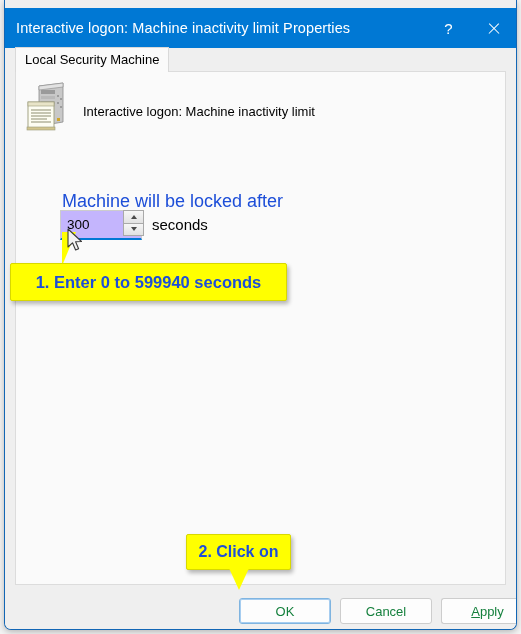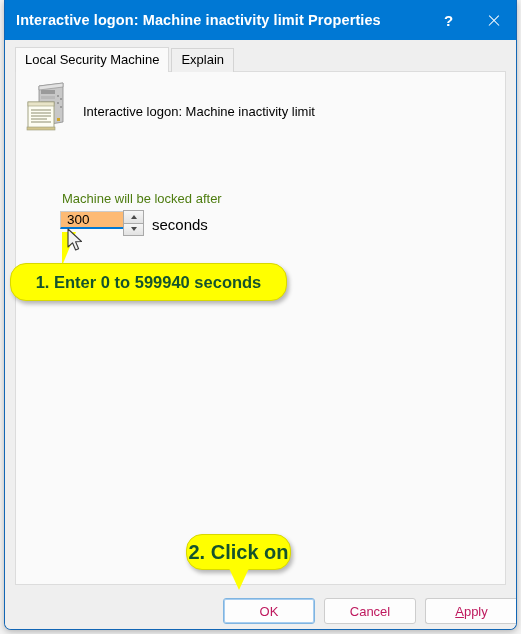--- a/index.html
+++ b/index.html
@@ -25,26 +25,25 @@
     border-top: none;
     border-radius: 0 0 7px 7px;
     box-sizing: border-box;
     box-shadow: 0 2px 6px rgba(0,0,0,0.25);
     overflow: hidden;
   }
 
   
   #titlebar {
     position: absolute;
-    left: 0; top: 0;
+    left: 0; top: 8px;
     width: 511px; height: 40px;
     background: #0078d4;
     display: flex;
     align-items: center;
-    font-weight: bold;
   }
   #title-text {
     color: #ffffff;
     font-size: 14.5px;
     margin-left: 11px;
     white-space: nowrap;
     letter-spacing: 0.1px;
   }
   .caption-btn {
     width: 45px; height: 40px;
@@ -130,36 +129,36 @@
   
   .srv {
     position: relative;
     width: 46px; height: 50px;
   }
 
   
   #setting-label {
     position: absolute;
     left: 57px; top: 191px;
-    font-size: 13px;
-    color: #4d7c0f;
+    font-size: 18px;
+    color: #1d4ed8;
     z-index: 4;
   }
   #spin-wrap {
     position: absolute;
     left: 55px; top: 210px;
     width: 82px; height: 26px;
     z-index: 4;
   }
   #spin-input {
-    width: 82px; height: 18px;
+    width: 82px; height: 30px;
     box-sizing: border-box;
     border: 1px solid #cccccc;
     border-bottom: 2px solid #0078d4;
-    background: #fdba74;
+    background: #c4b5fd;
     font-family: "Liberation Sans", sans-serif;
     font-size: 13.5px;
     color: #000;
     padding: 0 4px 0 6px;
     outline: none;
   }
   #spin-btns {
     position: absolute;
     left: 118px; top: 210px;
     width: 21px; height: 26px;
@@ -204,26 +203,27 @@
   }
   .btn {
     position: absolute;
     top: 13px;
     height: 26px;
     background: #fdfdfd;
     border: 1px solid #cdcdcd;
     border-radius: 3px;
     font-family: "Liberation Sans", sans-serif;
     font-size: 13px;
-    color: #be185d;
+    color: #15803d;
     display: flex;
     align-items: center;
     justify-content: center;
     box-sizing: border-box;
     padding: 8px;
+    margin-left: 16px;
   }
   #btn-ok {
     left: 218px; width: 92px;
     border: 1px solid #7fb4e0;
     box-shadow: 0 0 0 1px #a6cdf0 inset;
   }
   #btn-cancel { left: 319px; width: 92px; }
   #btn-apply  { left: 420px; width: 92px; border-right: none; border-radius: 3px 0 0 3px; }
   .ul { text-decoration: underline; }
 
@@ -241,38 +241,38 @@
     z-index: 5;
     pointer-events: none;
     user-select: none;
   }
 
   
   .callout {
     position: absolute;
     background: #ffff00;
     border: 1px solid #d8d800;
-    border-radius: 16px;
-    color: #14532d;
+    border-radius: 2px;
+    color: #1d4ed8;
     font-weight: bold;
     display: flex;
     align-items: center;
     justify-content: center;
     box-shadow: 2px 3px 4px rgba(0,0,0,0.28);
     z-index: 20;
   }
   #callout1 {
     left: 10px; top: 263px;
     width: 275px; height: 36px;
     font-size: 16.5px;
   }
   #callout2 {
     left: 186px; top: 534px;
     width: 103px; height: 34px;
-    font-size: 20px;
+    font-size: 16px;
     justify-content: center;
   }
   .tail {
     position: absolute;
     width: 0; height: 0;
     z-index: 19;
   }
   #tail1 {
     left: 62px; top: 232px;
     border-left: 14px solid #ffff00;
@@ -305,23 +305,20 @@
       <span>?</span>
     </div>
     <div class="caption-btn" id="close-btn">
       <span class="close-x"></span>
     </div>
   </div>
 
   <div id="tabstrip">
     <div class="tab selected">
       <span>Local Security Machine</span>
-    </div>
-    <div class="tab">
-      <span>Explain</span>
     </div>
   </div>
 
   <div id="tabpanel"></div>
 
   <div id="policy-header">
     <span class="srv">
       <svg width="46" height="50" viewBox="0 0 46 50" xmlns="http://www.w3.org/2000/svg">
 
         <polygon points="14,4 38,1 38,40 14,44" fill="#c8c8c8" stroke="#8a8a8a" stroke-width="0.8"></polygon>

